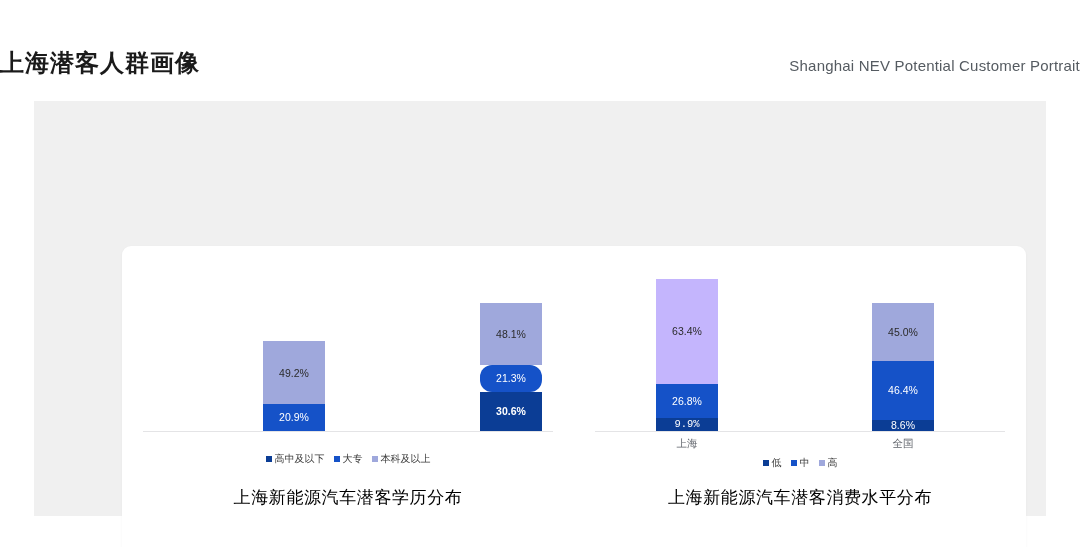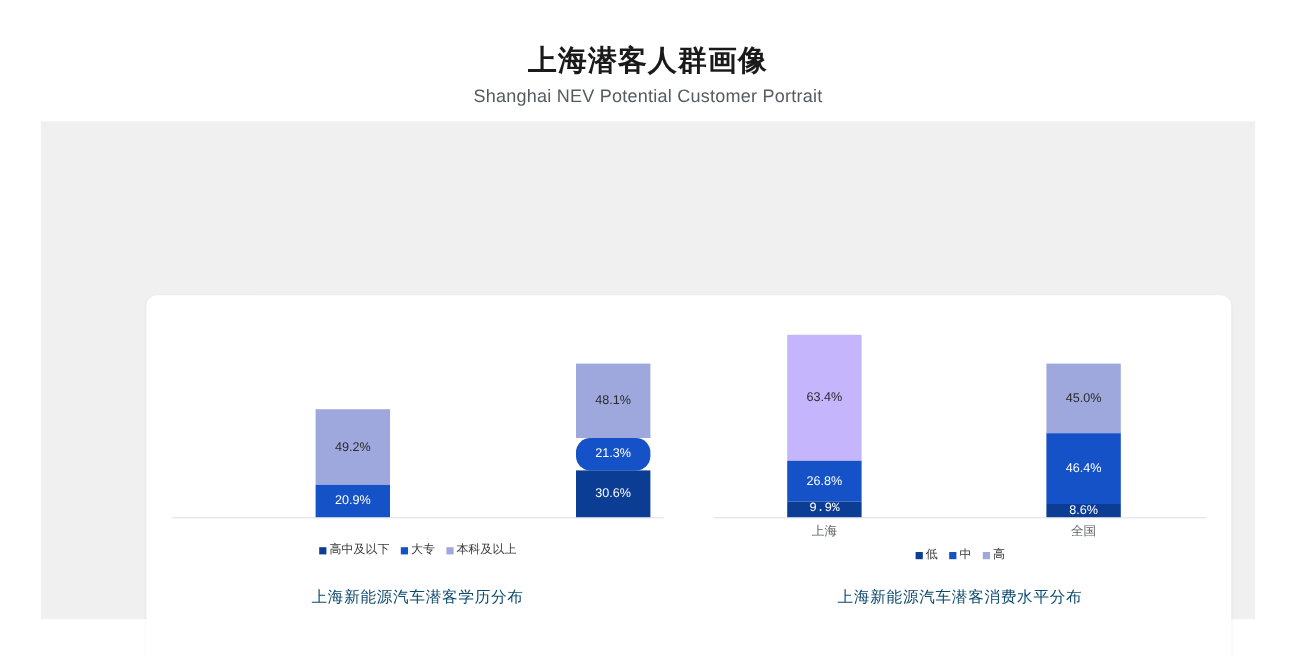--- a/index.html
+++ b/index.html
@@ -7,21 +7,21 @@
     width:1080px;height:547px;
     background:#ffffff;
     font-family:"Liberation Sans","DejaVu Sans",sans-serif;
     overflow:hidden;
     position:relative;
   }
 
   
   .header{
     position:absolute;left:0;top:0;width:1080px;height:101px;
-    display:flex;flex-direction:column;align-items:center;justify-content:center;
+    display:flex;align-items:center;justify-content:space-between;
     padding-top:24px;box-sizing:border-box;
   }
   .title-cn{
     font-size:24px;font-weight:bold;color:#1a1a1a;letter-spacing:1px;
     line-height:30px;
   }
   .title-en{
     font-size:15px;color:#555b61;margin-top:7px;letter-spacing:.2px;
     line-height:16px;
   }
@@ -96,21 +96,21 @@
   .legend-2{top:211px;}
   .legend-item{display:flex;align-items:center;gap:3px;line-height:12px;}
   .swatch{width:6px;height:6px;display:inline-block;}
   .sw-lo{background:#0b3d95;}
   .sw-mid{background:#1552c8;}
   .sw-hi{background:#9fa8dc;}
 
   
   .caption{
     position:absolute;left:0;width:100%;top:242px;
-    text-align:center;font-size:13px;color:#0c4a6e;
+    text-align:center;font-size:17px;color:#000000;
     letter-spacing:.6px;line-height:20px;
   }
 
   
   .footnote{
     position:absolute;left:0px;top:300px;
     font-size:8.5px;color:#3c3c3c;line-height:12px;
     letter-spacing:.2px;
   }
 </style>
@@ -139,21 +139,21 @@
                 <span>20.9%</span>
               </div>
             </div>
           <div class="bar c1-b2" id="c1b2">
               <div class="seg seg-hi" style="height: 61.568px; background: rgb(159, 168, 220);">
                 <span>48.1%</span>
               </div>
               <div class="seg seg-mid" style="height: 27.264px; background: rgb(21, 82, 200); border-radius: 12px;">
                 <span>21.3%</span>
               </div>
-              <div class="seg seg-lo" style="height: 39.168px; background: rgb(11, 61, 149);">
+              <div class="seg seg-lo" style="height: 39.168px; background: rgb(11, 61, 149); font-weight: bold;">
                 <span>30.6%</span>
               </div>
             </div>
         </div>
 
         <div class="xlabels">
           <div class="xlabel xl-1"></div>
           <div class="xlabel xl-2"></div>
         </div>
 

